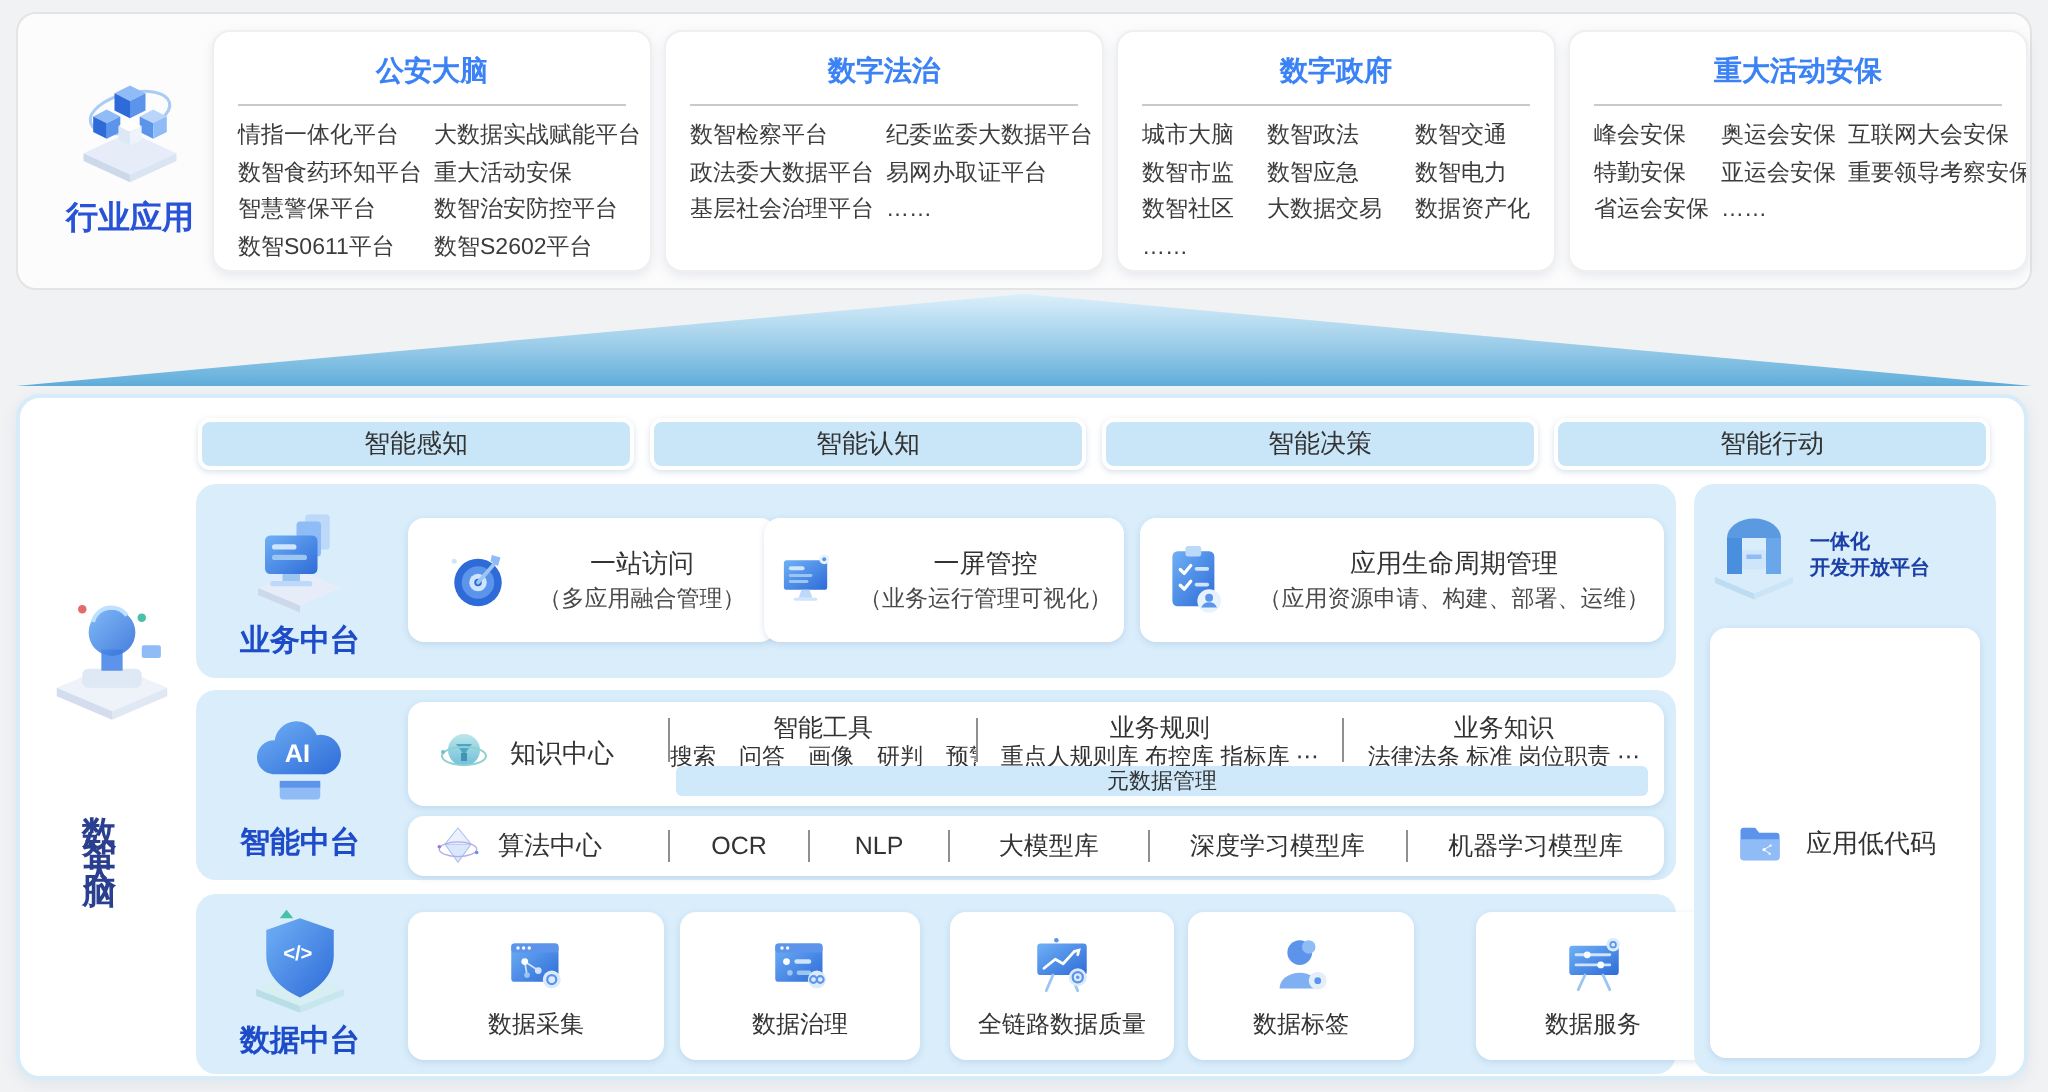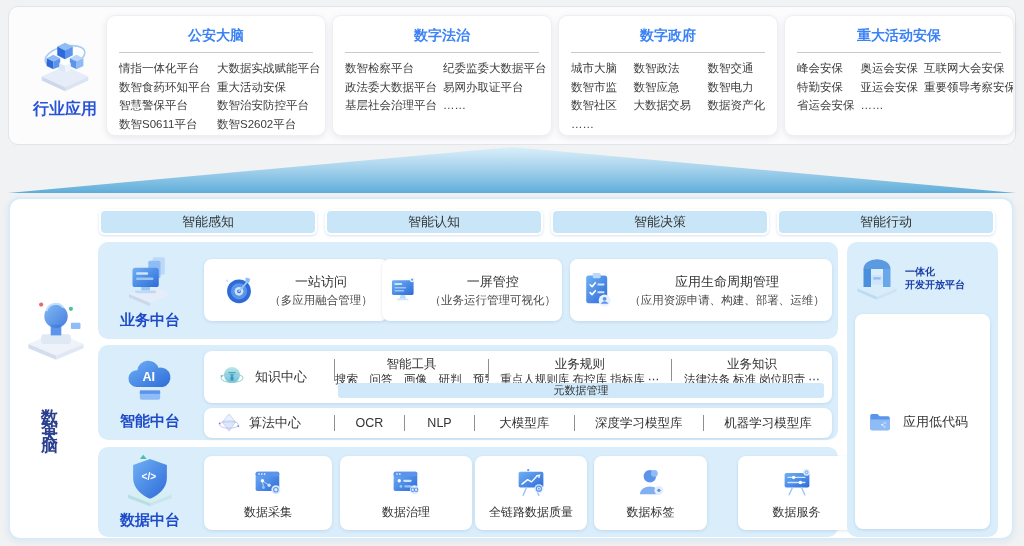--- a/index.html
+++ b/index.html
@@ -438,21 +438,21 @@
             <use href="#s-datashield"></use>
           </svg>
         <div class="row-label">数据中台</div>
       </div>
       <div class="wcard data-card" style="left:106px;width:128px">
         <svg width="36" height="36">
             <use href="#s-winnodes"></use>
           </svg>
         <div class="data-card-label">数据采集</div>
       </div>
-      <div class="wcard data-card" style="left:242px;width:132px">
+      <div class="wcard data-card" style="left:242px;width:120px">
         <svg width="36" height="36">
             <use href="#s-winlink"></use>
           </svg>
         <div class="data-card-label">数据治理</div>
       </div>
       <div class="wcard data-card" style="left:377px;width:112px">
         <svg width="36" height="36">
             <use href="#s-boardchart"></use>
           </svg>
         <div class="data-card-label">全链路数据质量</div>

